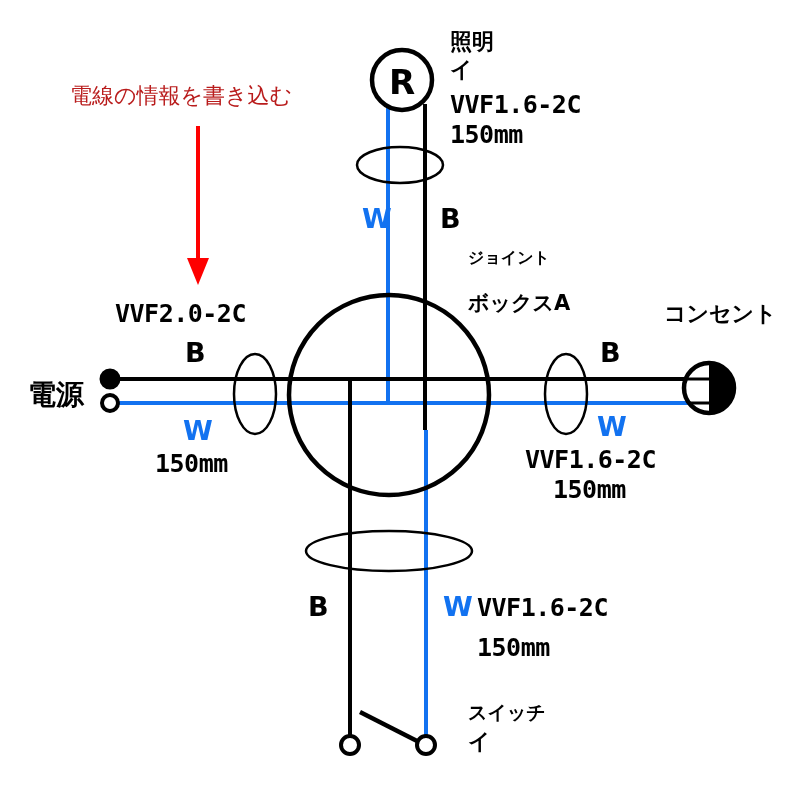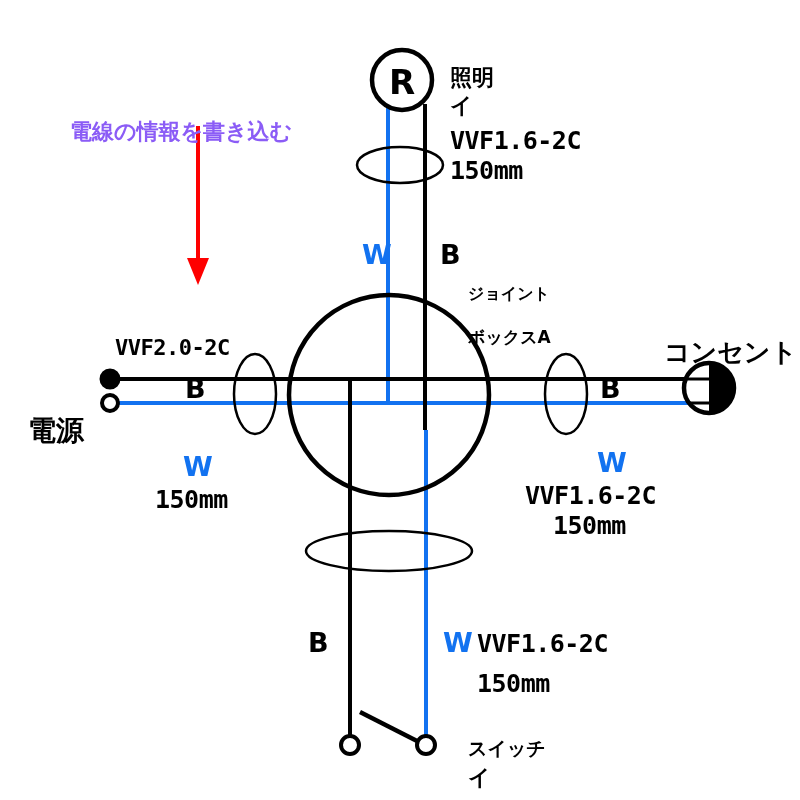--- a/index.html
+++ b/index.html
@@ -24,21 +24,20 @@
     width: 800px;
     height: 800px;
   }
   .lbl {
     position: absolute;
     white-space: pre;
     line-height: 1.12;
     color: #000000;
     font-family: "DejaVu Sans Mono", monospace;
     font-weight: bold;
-    margin-top: 36px;
   }
   .lbl-jp {
     font-family: "DejaVu Sans", sans-serif;
     font-weight: bold;
   }
   .wire-code {
     font-family: "DejaVu Sans Mono", monospace;
     font-weight: bold;
     letter-spacing: -0.5px;
     text-align: right;
@@ -47,23 +46,23 @@
     color: #000000;
     font-family: "DejaVu Sans", sans-serif;
     font-weight: bold;
   }
   .mark-w {
     color: #1272f0;
     font-family: "DejaVu Sans", sans-serif;
     font-weight: bold;
   }
   .note-red {
-    color: #8b5cf6;
+    color: #b91c1c;
     font-family: "DejaVu Sans", sans-serif;
-    font-weight: bold;
+    font-weight: normal;
   }
 </style>
 </head>
 <body>
 
 <div id="canvas">
 
   <svg id="diagram" viewBox="0 0 800 800">
 
     <g>
@@ -133,27 +132,27 @@
 
   <div class="lbl lbl-jp" style="left:450px; top:30px; font-size:22px;">照明</div>
   <div class="lbl lbl-jp" style="left:450px; top:58px; font-size:22px;">イ</div>
   <div class="lbl wire-code" style="left:450px; top:91px; font-size:25px;">VVF1.6-2C</div>
   <div class="lbl wire-code" style="left:450px; top:121px; font-size:25px;">150mm</div>
 
   <div class="lbl mark-w" style="left:362px; top:204px; font-size:27px;">W</div>
   <div class="lbl mark-b" style="left:440px; top:204px; font-size:27px;">B</div>
 
   <div class="lbl lbl-jp" style="left:468px; top:249px; font-size:16px;">ジョイント</div>
-  <div class="lbl lbl-jp" style="left:468px; top:292px; font-size:17px;">ボックスA</div>
+  <div class="lbl lbl-jp" style="left:468px; top:292px; font-size:21px;">ボックスA</div>
 
-  <div class="lbl lbl-jp" style="left:664px; top:302px; font-size:26px;">コンセント</div>
+  <div class="lbl lbl-jp" style="left:664px; top:302px; font-size:22px;">コンセント</div>
 
   <div class="lbl lbl-jp" style="left:28px; top:379px; font-size:28px;">電源</div>
 
-  <div class="lbl wire-code" style="left:115px; top:300px; font-size:22px;">VVF2.0-2C</div>
+  <div class="lbl wire-code" style="left:115px; top:300px; font-size:25px;">VVF2.0-2C</div>
   <div class="lbl mark-b" style="left:185px; top:338px; font-size:27px;">B</div>
   <div class="lbl mark-w" style="left:183px; top:416px; font-size:27px;">W</div>
   <div class="lbl wire-code" style="left:155px; top:450px; font-size:25px;">150mm</div>
 
   <div class="lbl mark-b" style="left:600px; top:338px; font-size:27px;">B</div>
   <div class="lbl mark-w" style="left:597px; top:412px; font-size:27px;">W</div>
   <div class="lbl wire-code" style="left:525px; top:446px; font-size:25px;">VVF1.6-2C</div>
   <div class="lbl wire-code" style="left:553px; top:476px; font-size:25px;">150mm</div>
 
   <div class="lbl mark-b" style="left:308px; top:592px; font-size:27px;">B</div>

